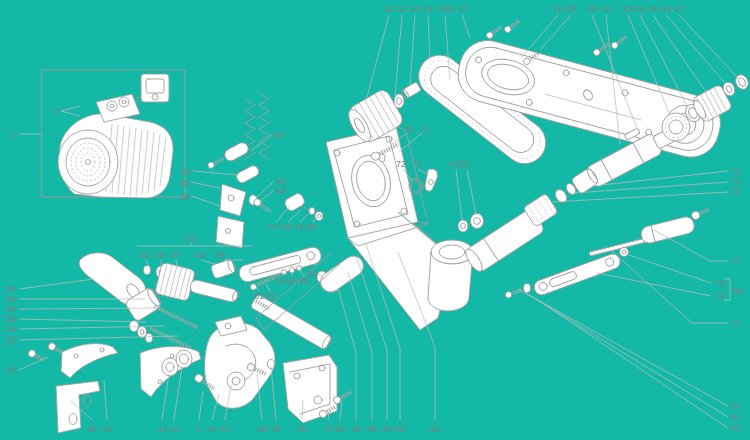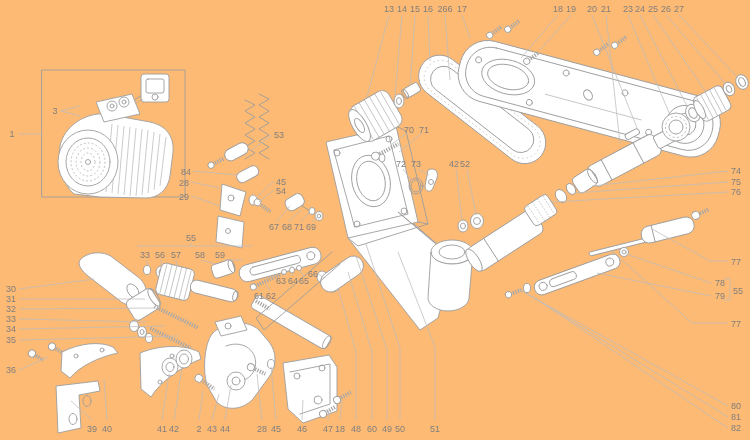--- a/index.html
+++ b/index.html
@@ -1,16 +1,16 @@
 <!DOCTYPE html>
 <html><head>
 <meta charset="utf-8">
 <style>
   html,body{margin:0;padding:0;background:#fff;}
-  #stage{position:relative;width:750px;height:440px;background:#fdba74;overflow:hidden;
+  #stage{position:relative;width:750px;height:440px;background:#14b8a6;overflow:hidden;
          font-family:"Liberation Sans",sans-serif;}
   svg text{font-family:"Liberation Sans",sans-serif;font-size:9px;}
   .lbl{fill:#7f7f7f;}
   .leader{fill:none;stroke:#bcbcbc;stroke-width:.75;}
   .art{stroke:#9d9d9d;stroke-width:.9;fill:none;stroke-linejoin:round;stroke-linecap:round;}
   .artf{stroke:#9d9d9d;stroke-width:.9;fill:#ffffff;stroke-linejoin:round;}
   .hatch{stroke:#a8a8a8;stroke-width:.7;fill:none;}
   .thread{stroke:#a8a8a8;stroke-width:4;stroke-dasharray:1.3,1.3;fill:none;}
   .thin{stroke:#a8a8a8;stroke-width:.6;fill:none;}
 </style>

